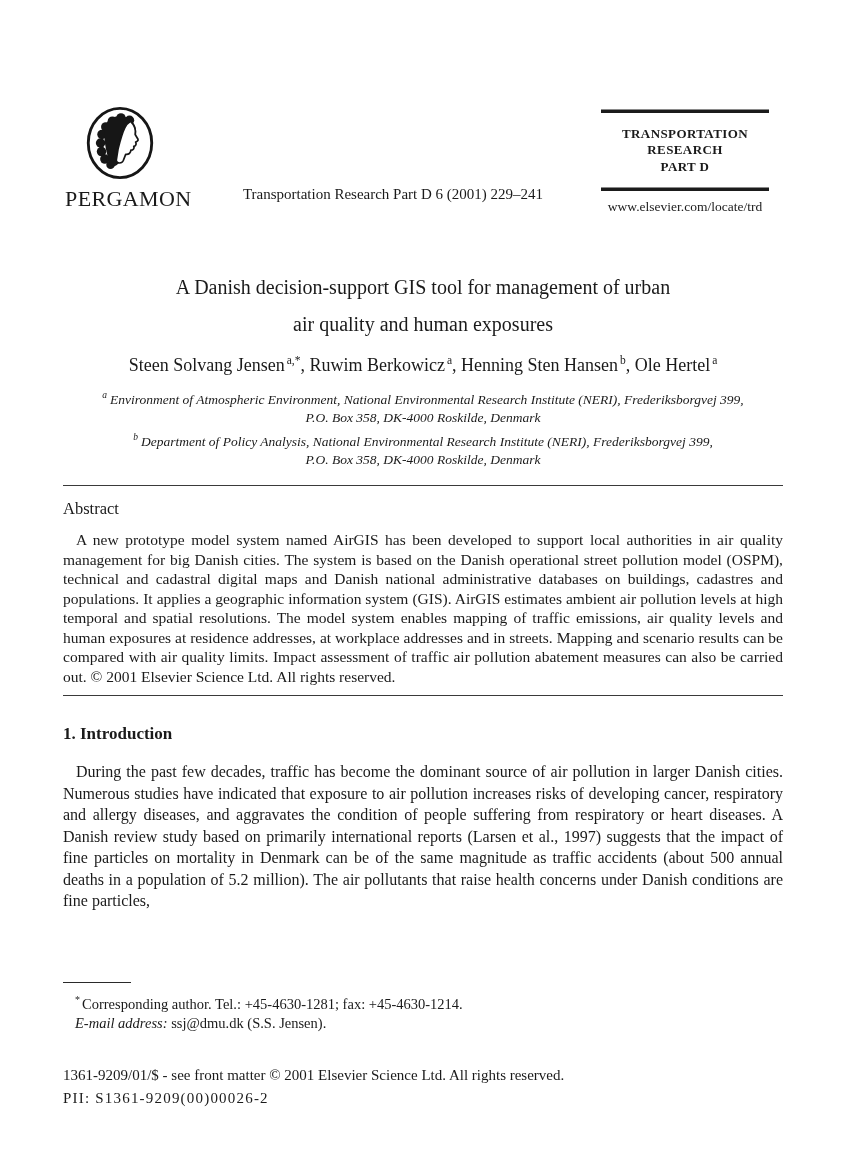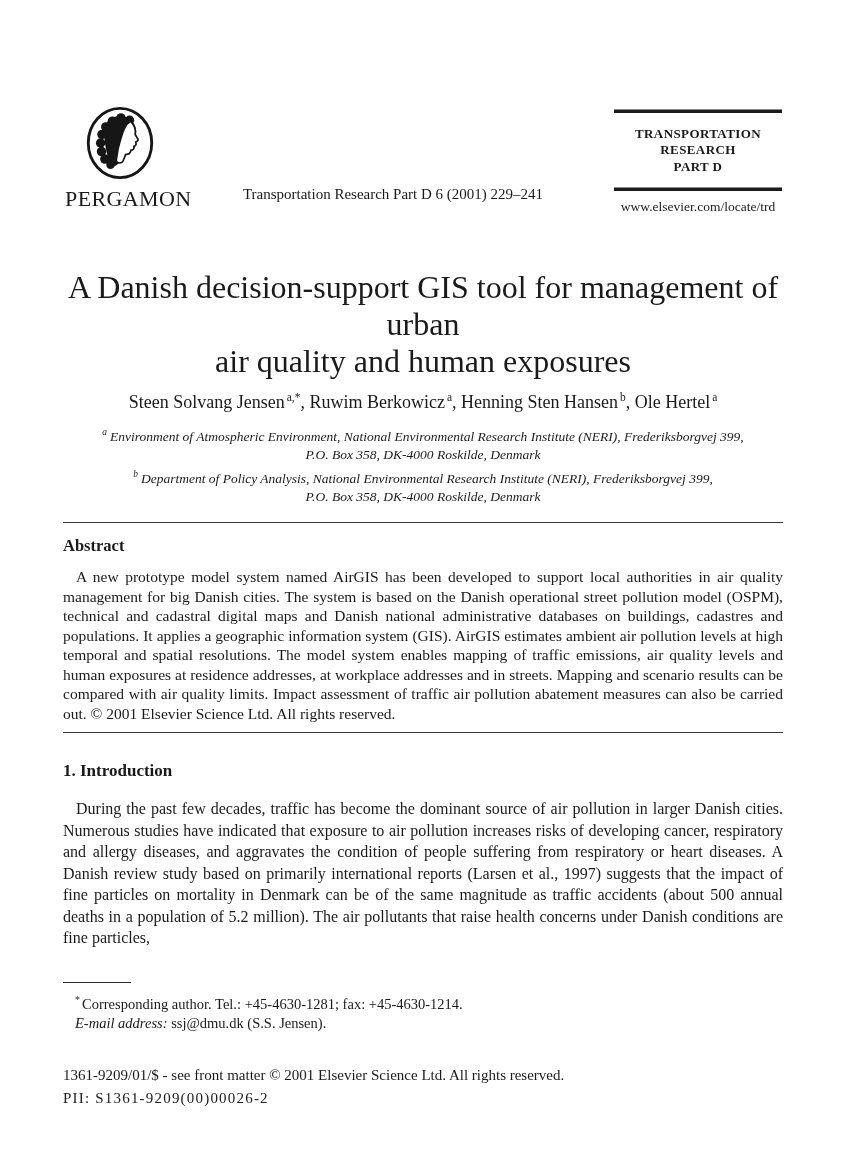--- a/index.html
+++ b/index.html
@@ -13,36 +13,36 @@
     overflow:hidden;
     box-shadow:0 0 4px rgba(0,0,0,.3);
   }
   .content{position:absolute;left:63px;right:63px;top:0;}
 
   
   .masthead{position:relative;height:223px;}
   .brand{position:absolute;left:2px;top:105px;width:110px;text-align:center;}
   .brand-name{font-weight:normal;font-size:22px;letter-spacing:.4px;margin-top:1px;}
   .citation{position:absolute;left:115px;right:175px;top:186px;text-align:center;font-size:15px;}
-  .jbox{position:absolute;right:1px;top:109px;width:168px;text-align:center;}
+  .jbox{position:absolute;right:14px;top:109px;width:168px;text-align:center;}
   .drule{height:3px;background:#1b1b1b;border-top:1px solid #8a8a8a;}
   .jname{font-weight:bold;font-size:13px;line-height:1.25;letter-spacing:.4px;margin:13px 0 12px;}
   .jurl{font-size:13.5px;margin-top:8px;}
 
   
-  .title{margin:46px 0 0;font-size:32px;font-weight:normal;text-align:center;line-height:37px;}
+  .title{margin:46px 0 0;font-size:20px;font-weight:normal;text-align:center;line-height:37px;}
   .authors{margin-top:11px;text-align:center;font-size:18px;}
   .authors sup{font-size:11.5px;margin-left:2px;}
   .affils{margin-top:10px;text-align:center;font-style:italic;font-size:13.5px;line-height:18.5px;}
   .affils sup{font-size:9.5px;margin-right:3px;}
 
   .rule{border:none;border-top:1.5px solid #3a3a3a;margin:16px 0 0;}
 
   
-  .abs-head{margin:13px 0 0;font-size:16.5px;font-weight:bold;}
+  .abs-head{margin:13px 0 0;font-size:16.5px;font-weight:normal;}
   .abs-text{margin:11px 0 0;font-size:15.5px;line-height:19.5px;text-align:justify;text-indent:13px;}
   .keywords{margin:14px 0 0;font-size:14.5px;}
   .keywords em{margin-right:4px;}
   .rule2{border:none;border-top:1.5px solid #3a3a3a;margin:9px 0 0;}
 
   
   .sec-head{margin:28px 0 0;font-size:17px;font-weight:bold;}
   .sec-par{margin:17px 0 0;font-size:16px;line-height:21.5px;text-align:justify;text-indent:13px;}
 
   

